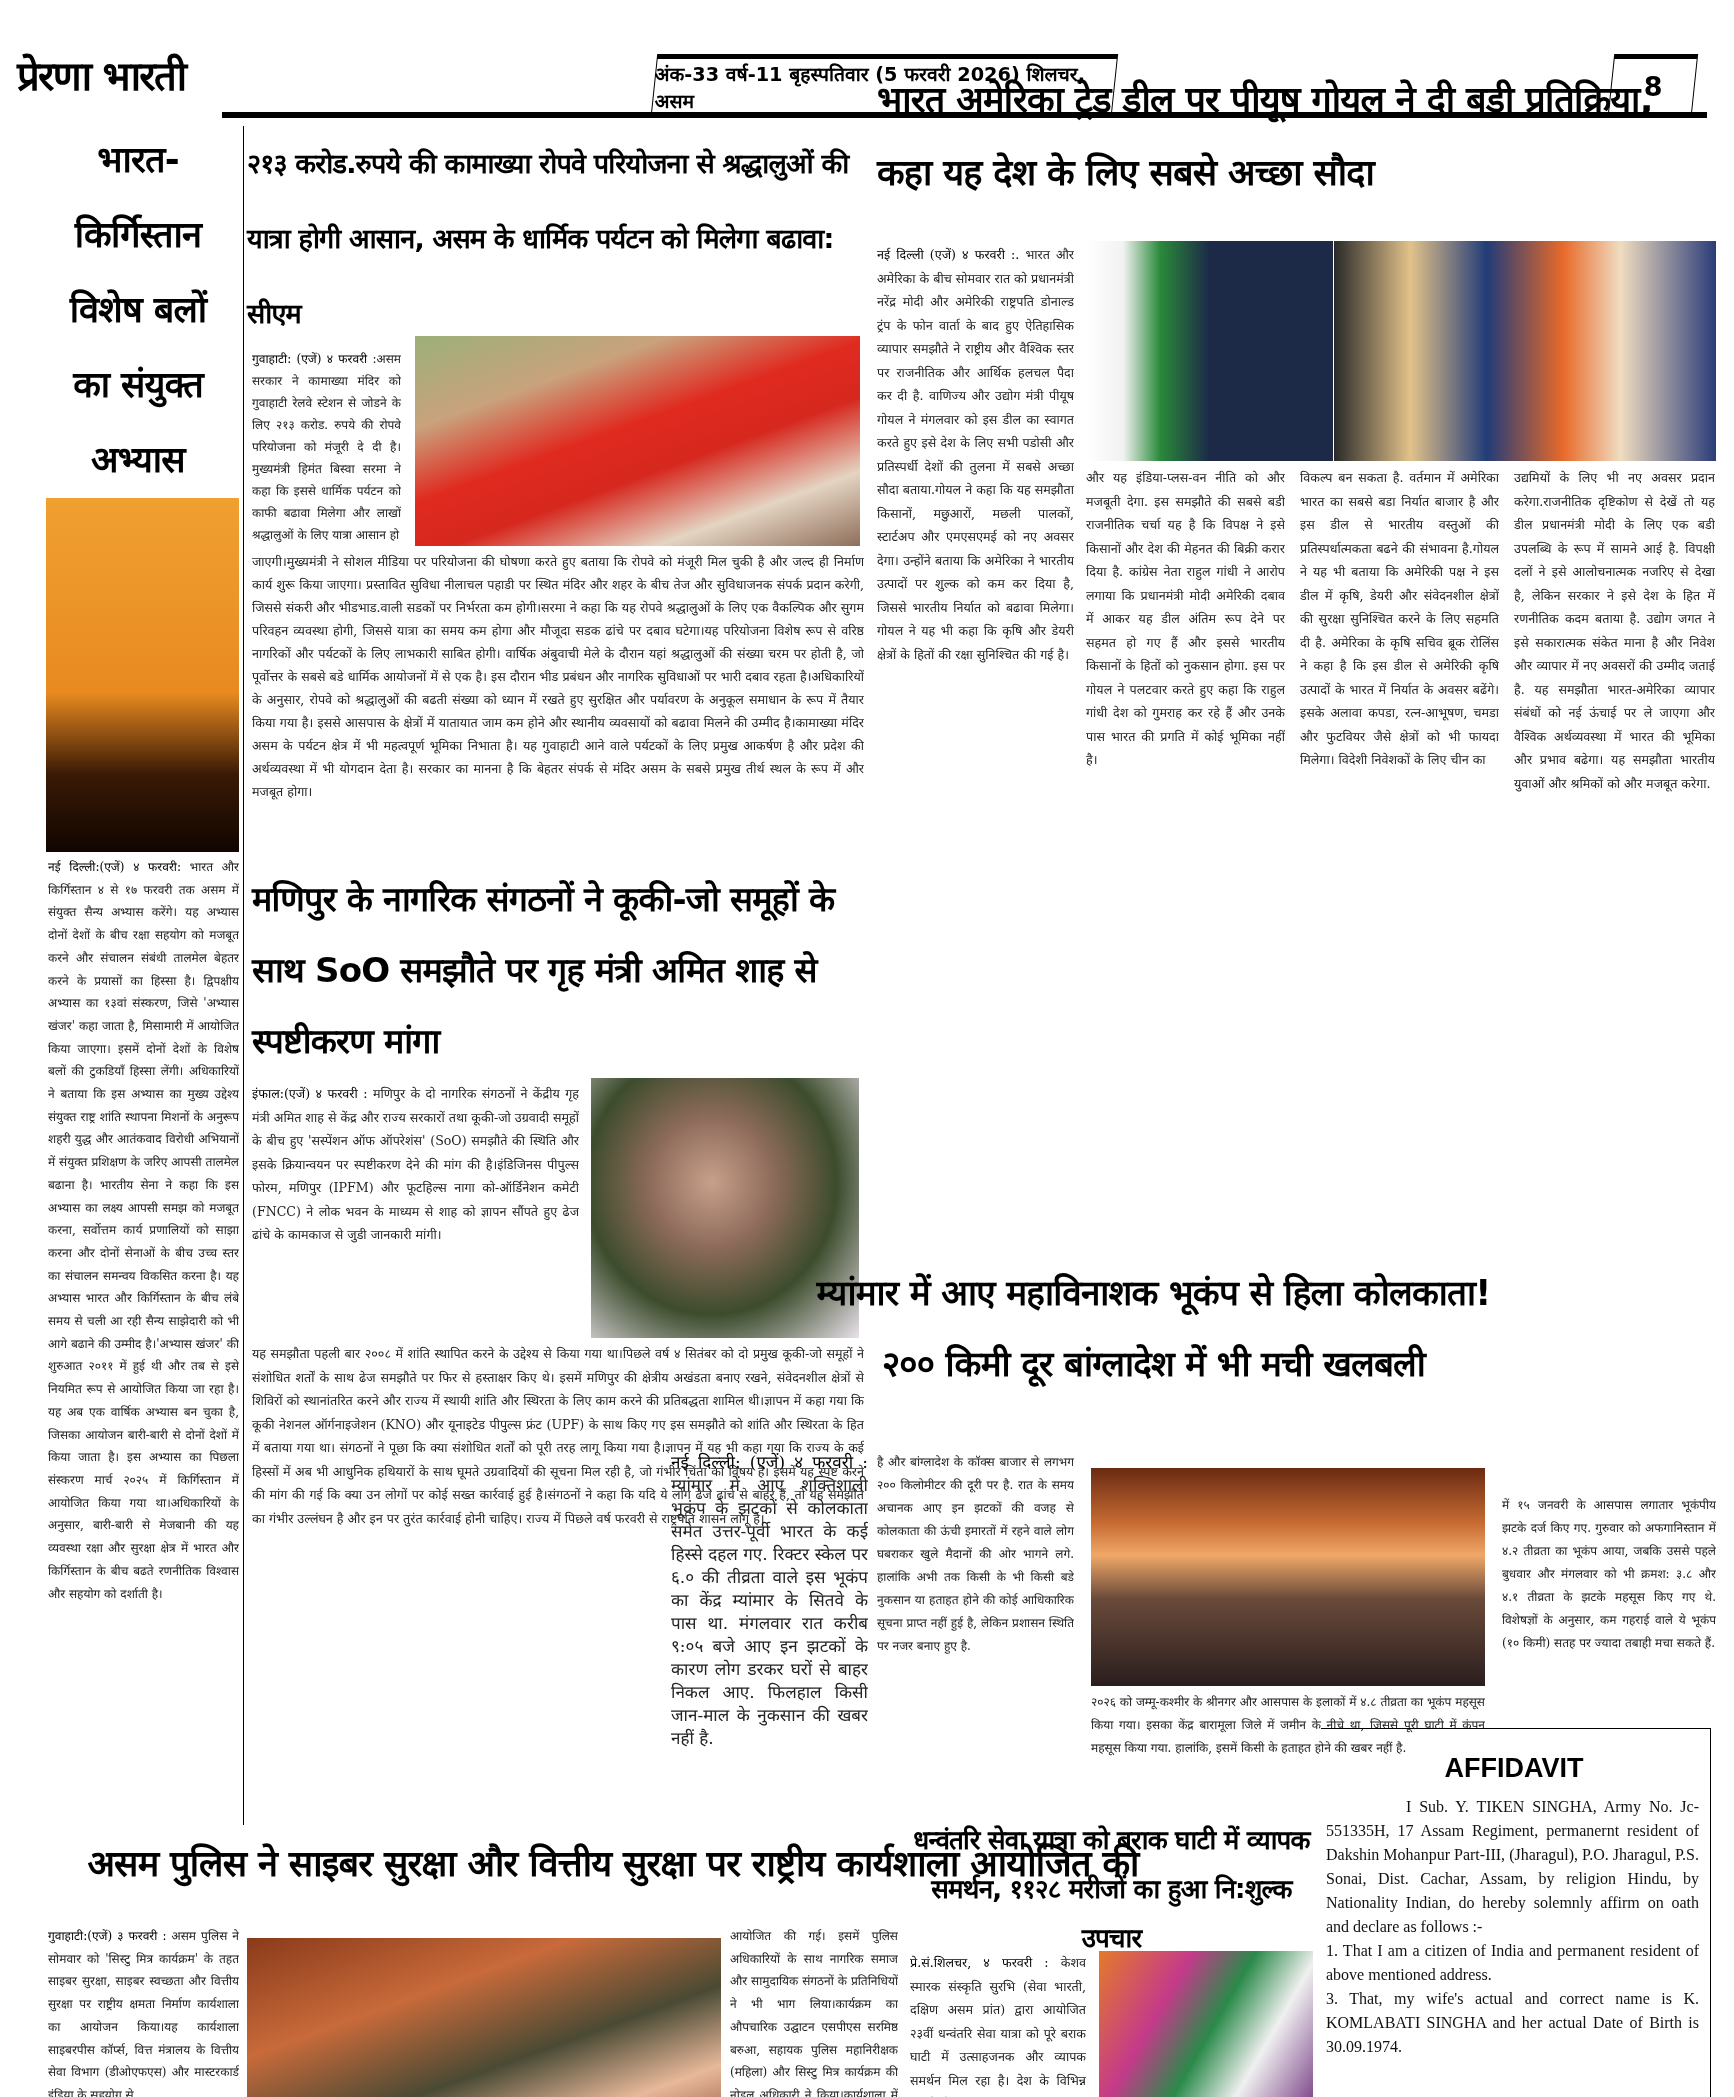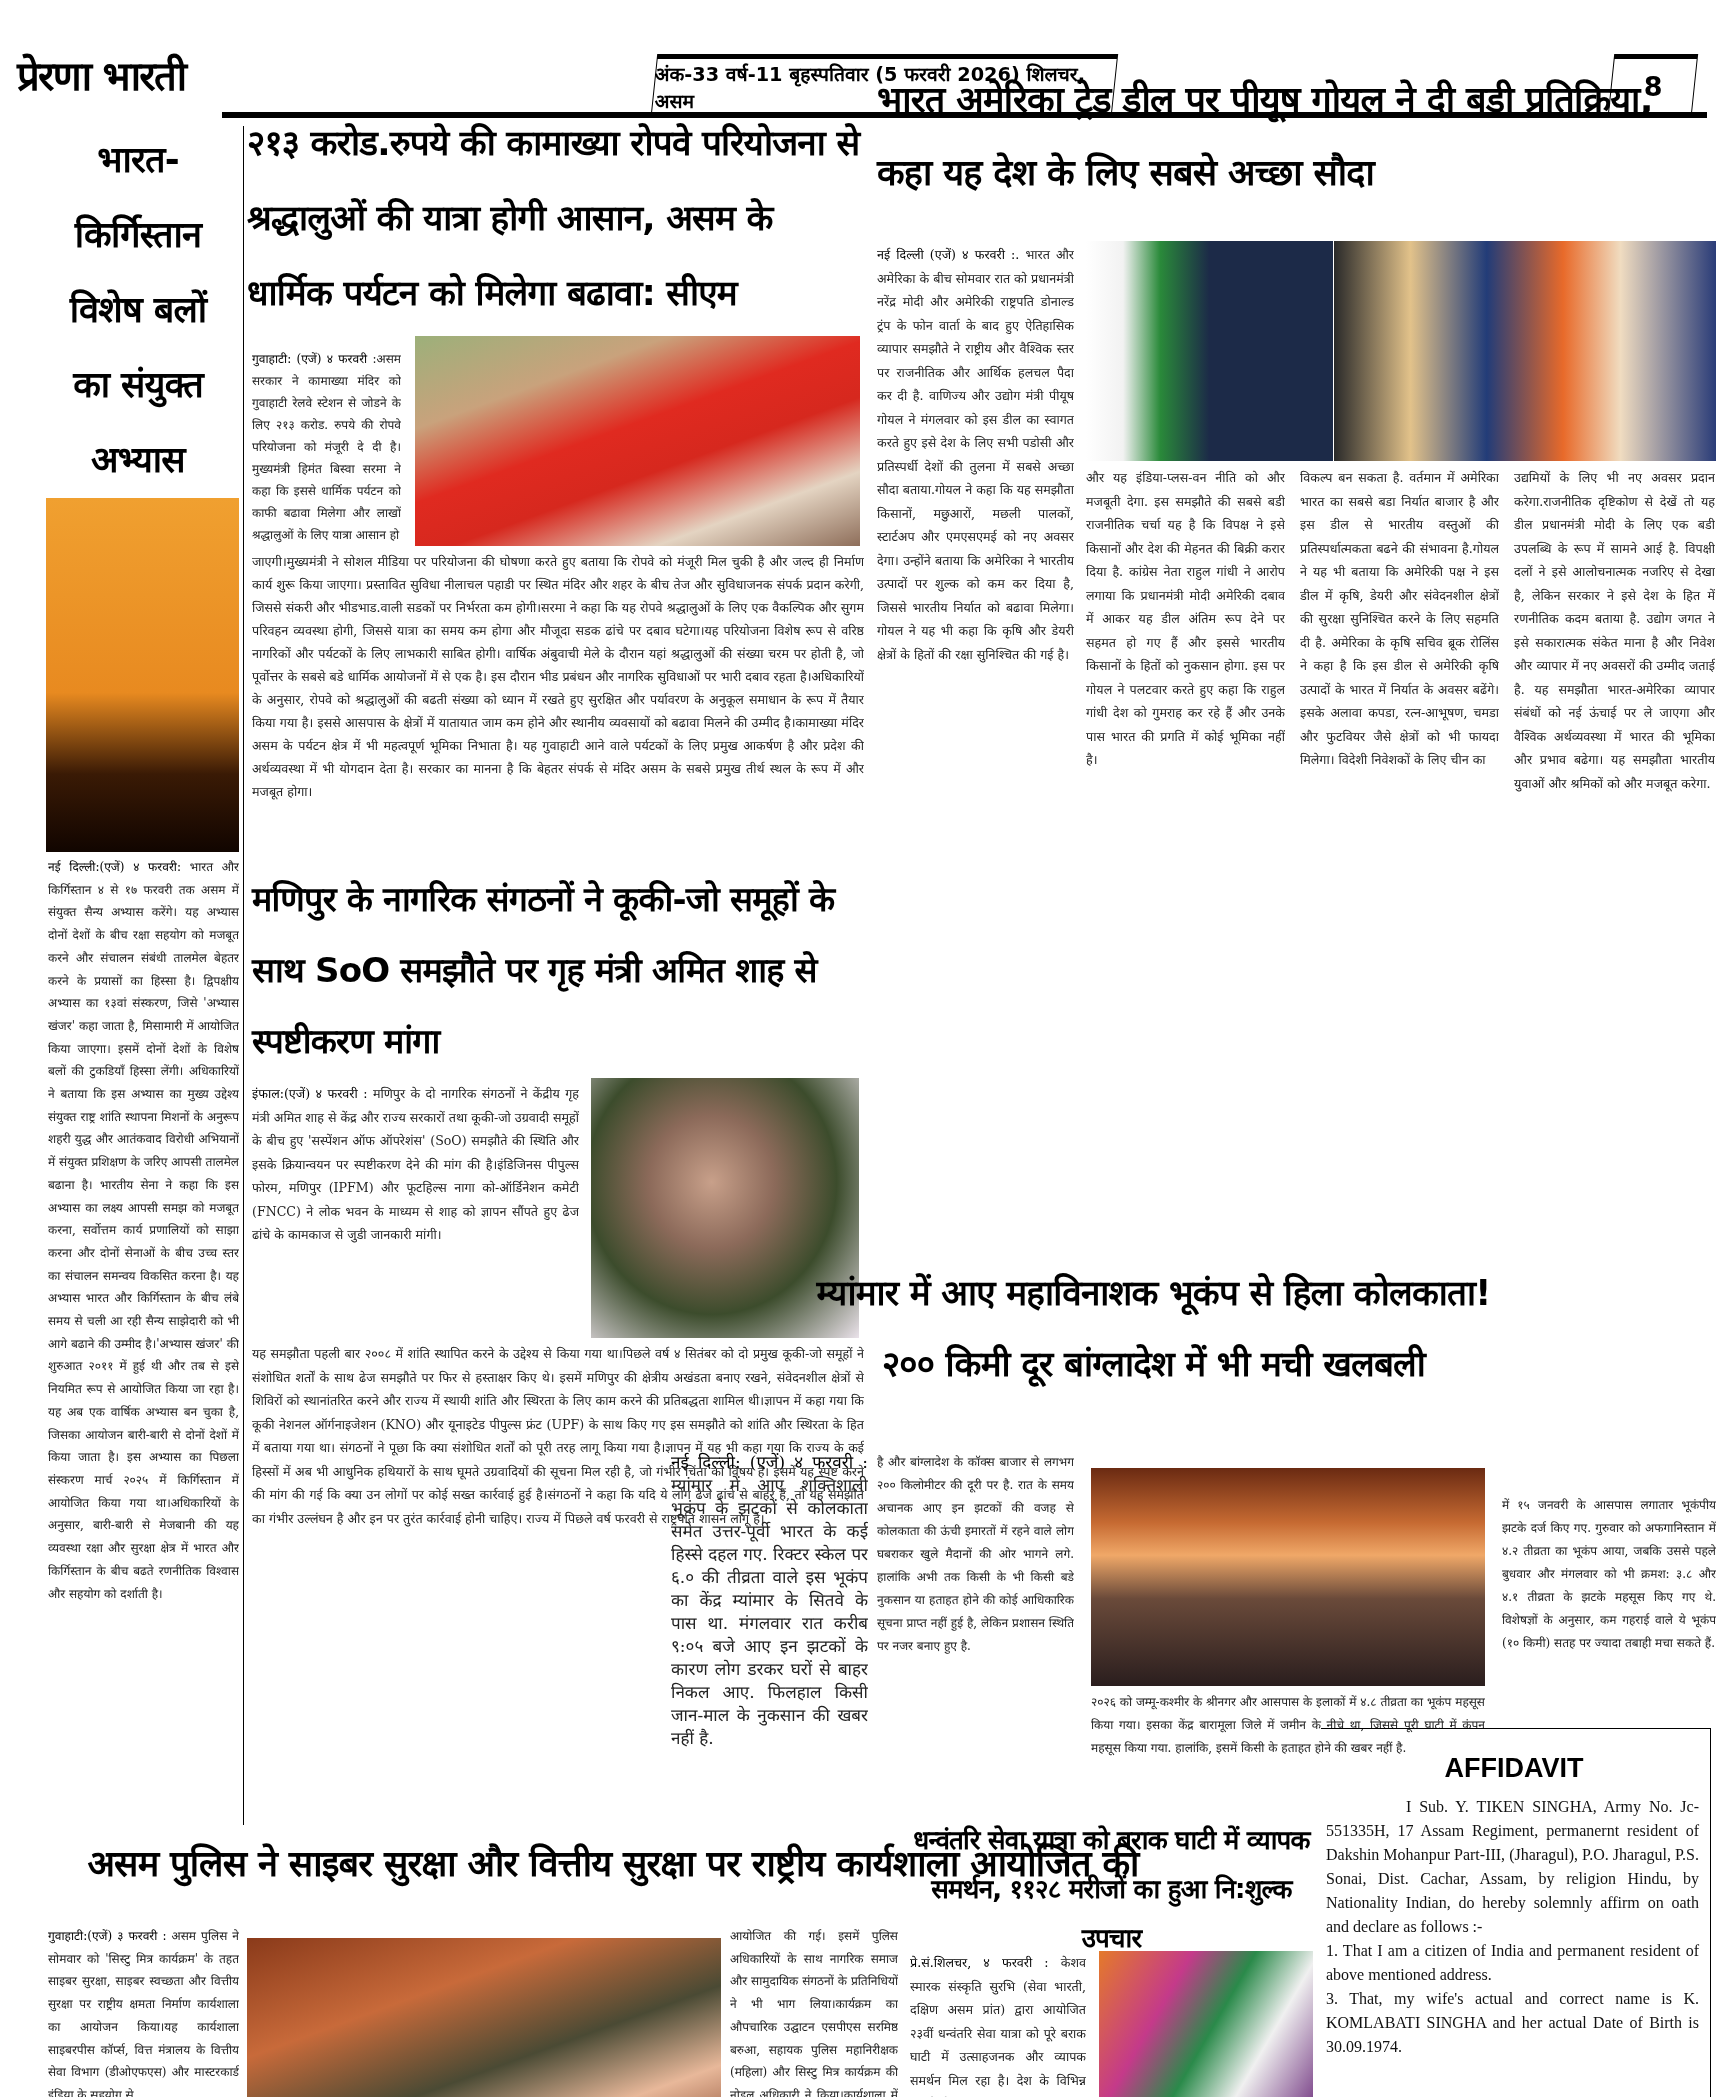--- a/index.html
+++ b/index.html
@@ -19,21 +19,21 @@
   #issue-box span { transform: skewX(6deg); font-size: 19.3px; font-weight: bold; }
   #page-box { left: 1611px; top: 54px; width: 84px; height: 61px; border: 1.7px solid #000; border-top-width: 5px; transform: skewX(-6deg); display: flex; align-items: center; justify-content: center; }
   #page-box span { transform: skewX(6deg); font-size: 27px; font-weight: bold; }
 
   
   #kg-headline { left: 50px; top: 122px; width: 176px; font-size: 36px; text-align: center; line-height: 75px; }
   #kg-photo { left: 46px; top: 498px; width: 193px; height: 354px; background: linear-gradient(180deg, #f0a030 0%, #e88a20 55%, #3a1a05 78%, #110500 100%); }
   #kg-body { left: 48px; top: 856px; width: 191px; height: 948px; font-size: 12px; line-height: 22.7px; }
 
   
-  #km-headline { left: 247px; top: 106px; width: 621px; font-size: 35px; line-height: 75px; }
+  #km-headline { left: 247px; top: 126px; width: 621px; font-size: 27px; line-height: 75px; }
   #km-body1 { left: 252px; top: 348px; width: 149px; height: 197px; font-size: 12px; line-height: 22px; }
   #km-photo { left: 415px; top: 336px; width: 445px; height: 210px; background: linear-gradient(160deg, #9cb07a 0%, #c9a27c 25%, #e02a20 45%, #d6281e 60%, #e4d4c2 80%, #8e6e5a 100%); }
   #km-body2 { left: 252px; top: 550px; width: 612px; height: 310px; font-size: 12.6px; line-height: 23px; }
 
   
   #tg-headline { left: 877px; top: 63px; width: 839px; font-size: 36px; line-height: 73px; }
   #tg-body1 { left: 877px; top: 243px; width: 197px; height: 1024px; font-size: 12.6px; line-height: 23.5px; }
   #tg-photo1 { left: 1086px; top: 241px; width: 247px; height: 220px; background: linear-gradient(90deg, #ffffff 0%, #f2f2f2 15%, #2a8a3a 30%, #1c2a48 50%, #1c2a48 100%); }
   #tg-photo2 { left: 1334px; top: 241px; width: 382px; height: 220px; background: linear-gradient(90deg, #2a2a2a 0%, #e2c28a 20%, #223c78 40%, #e86a2a 60%, #f0dcc0 75%, #2a3c78 100%); }
   .tg-col { top: 466px; height: 797px; font-size: 12.6px; line-height: 23.5px; }

